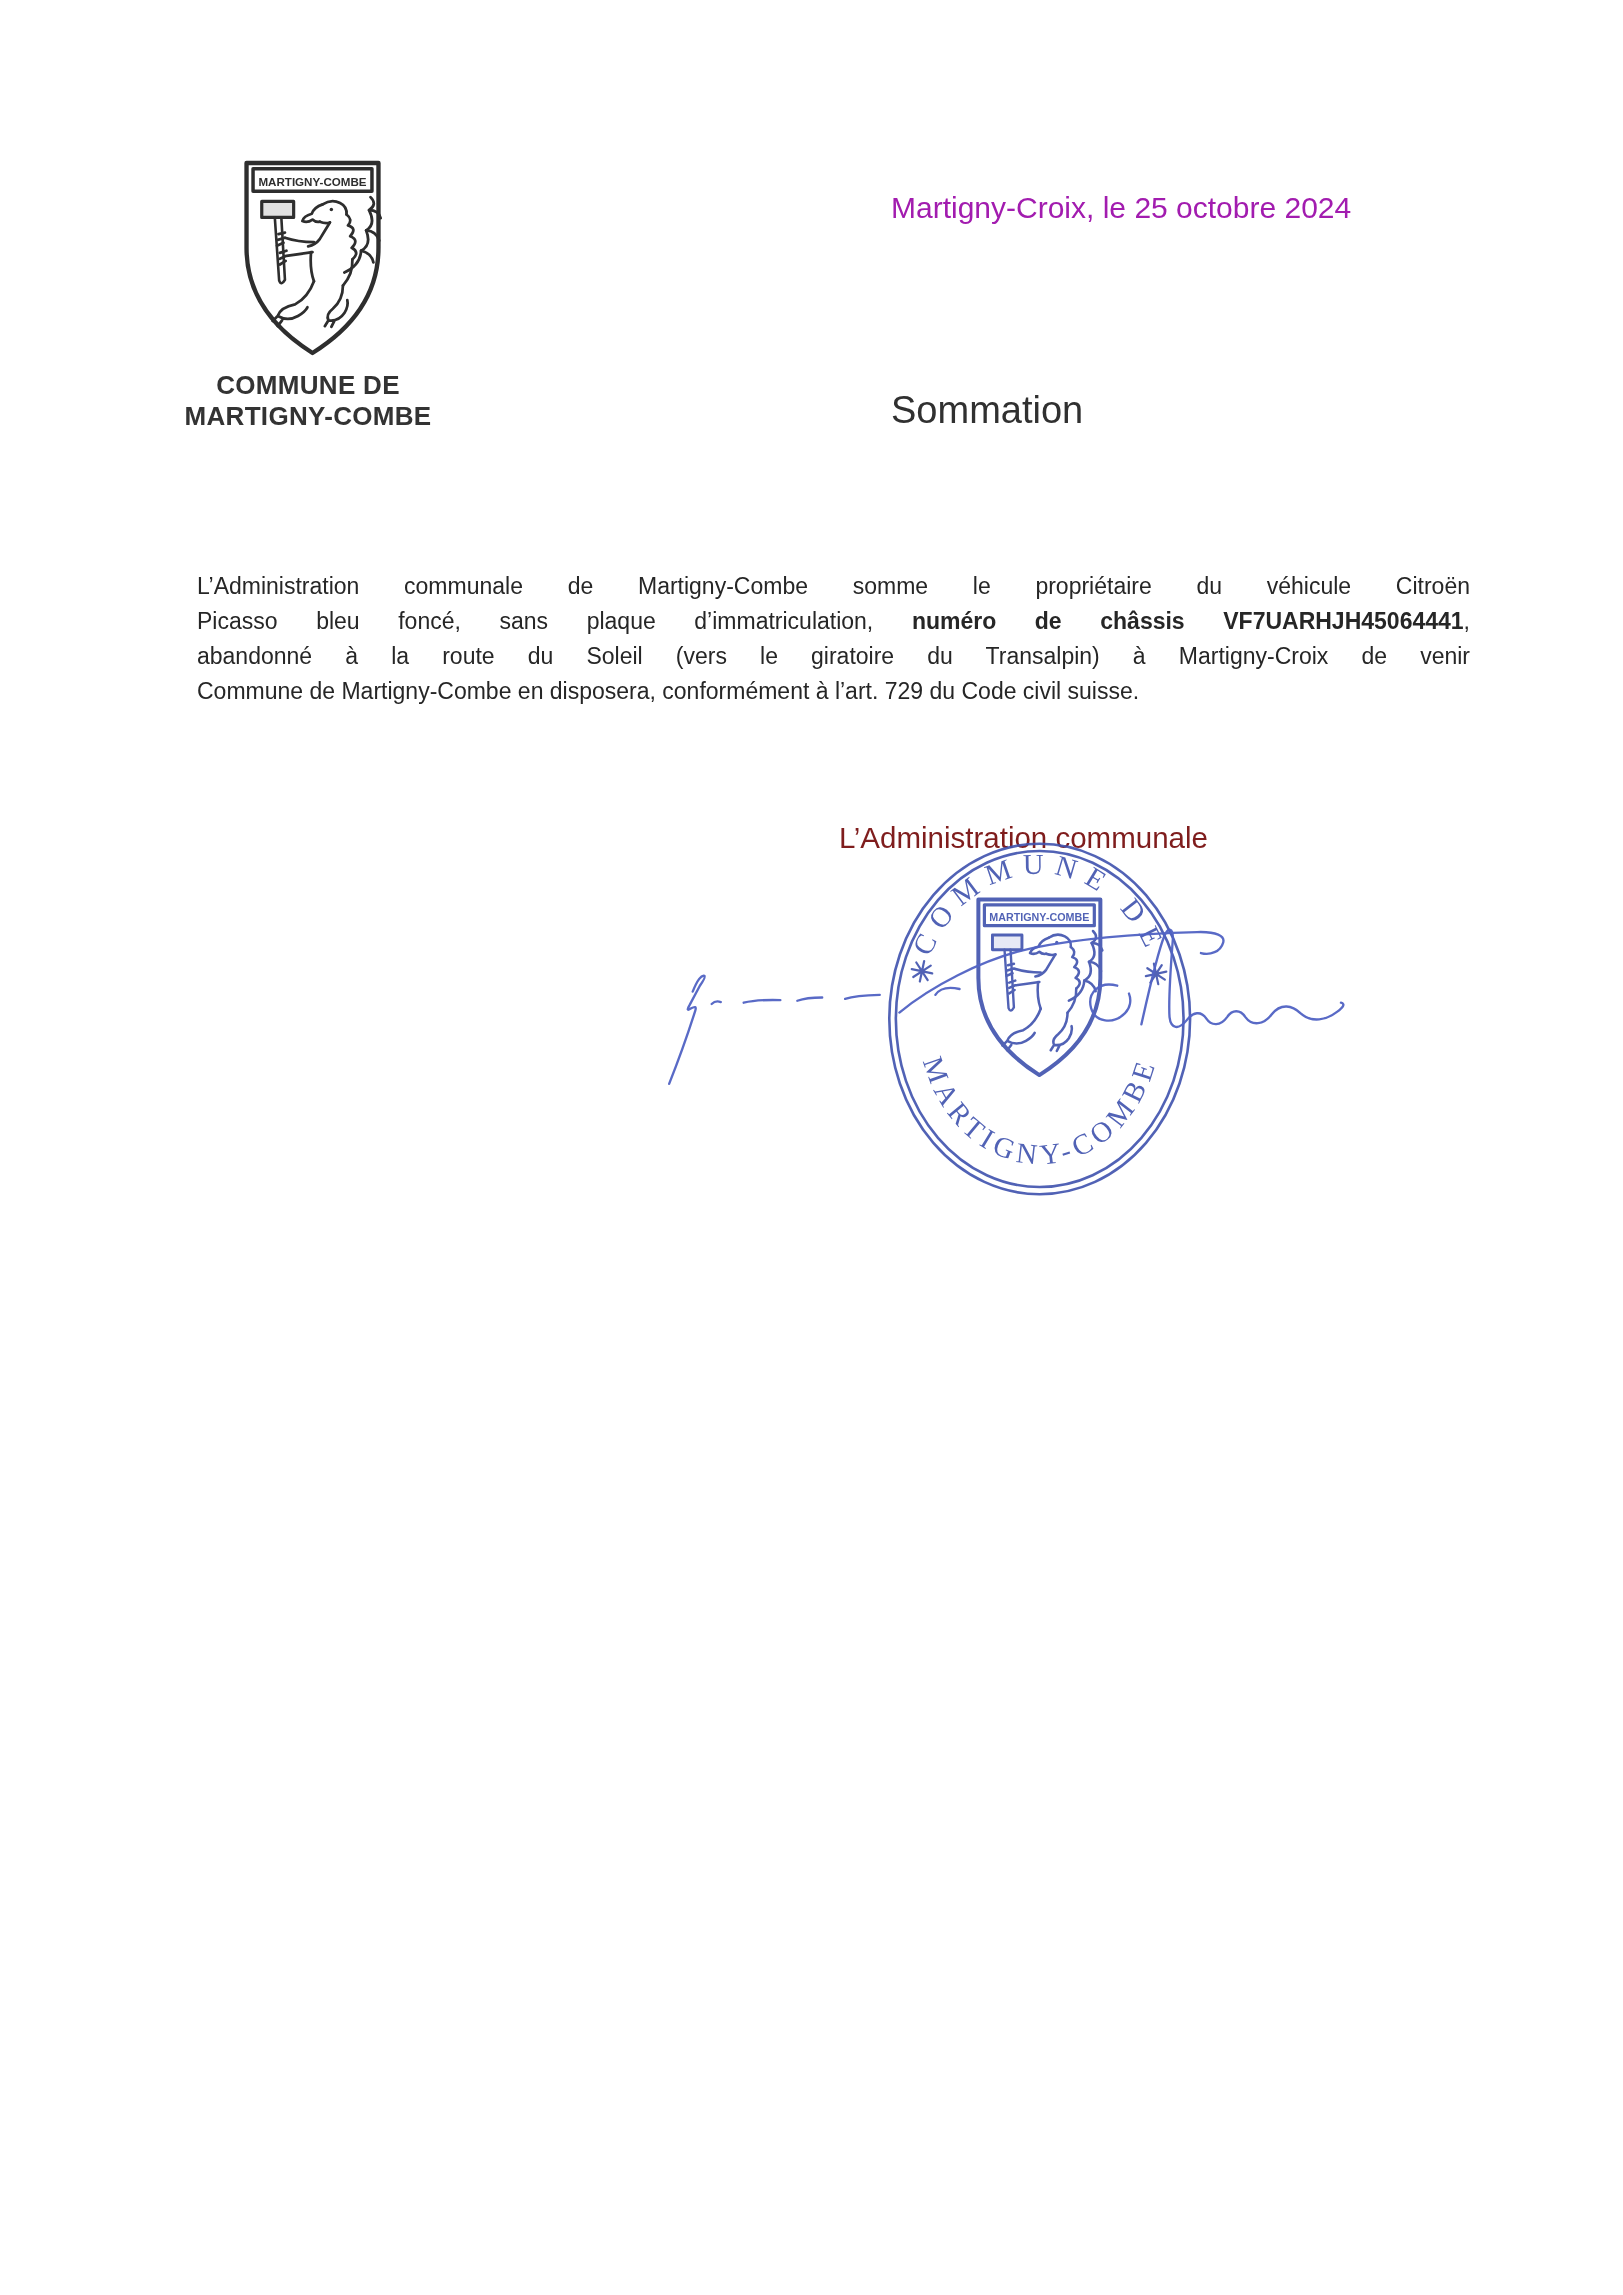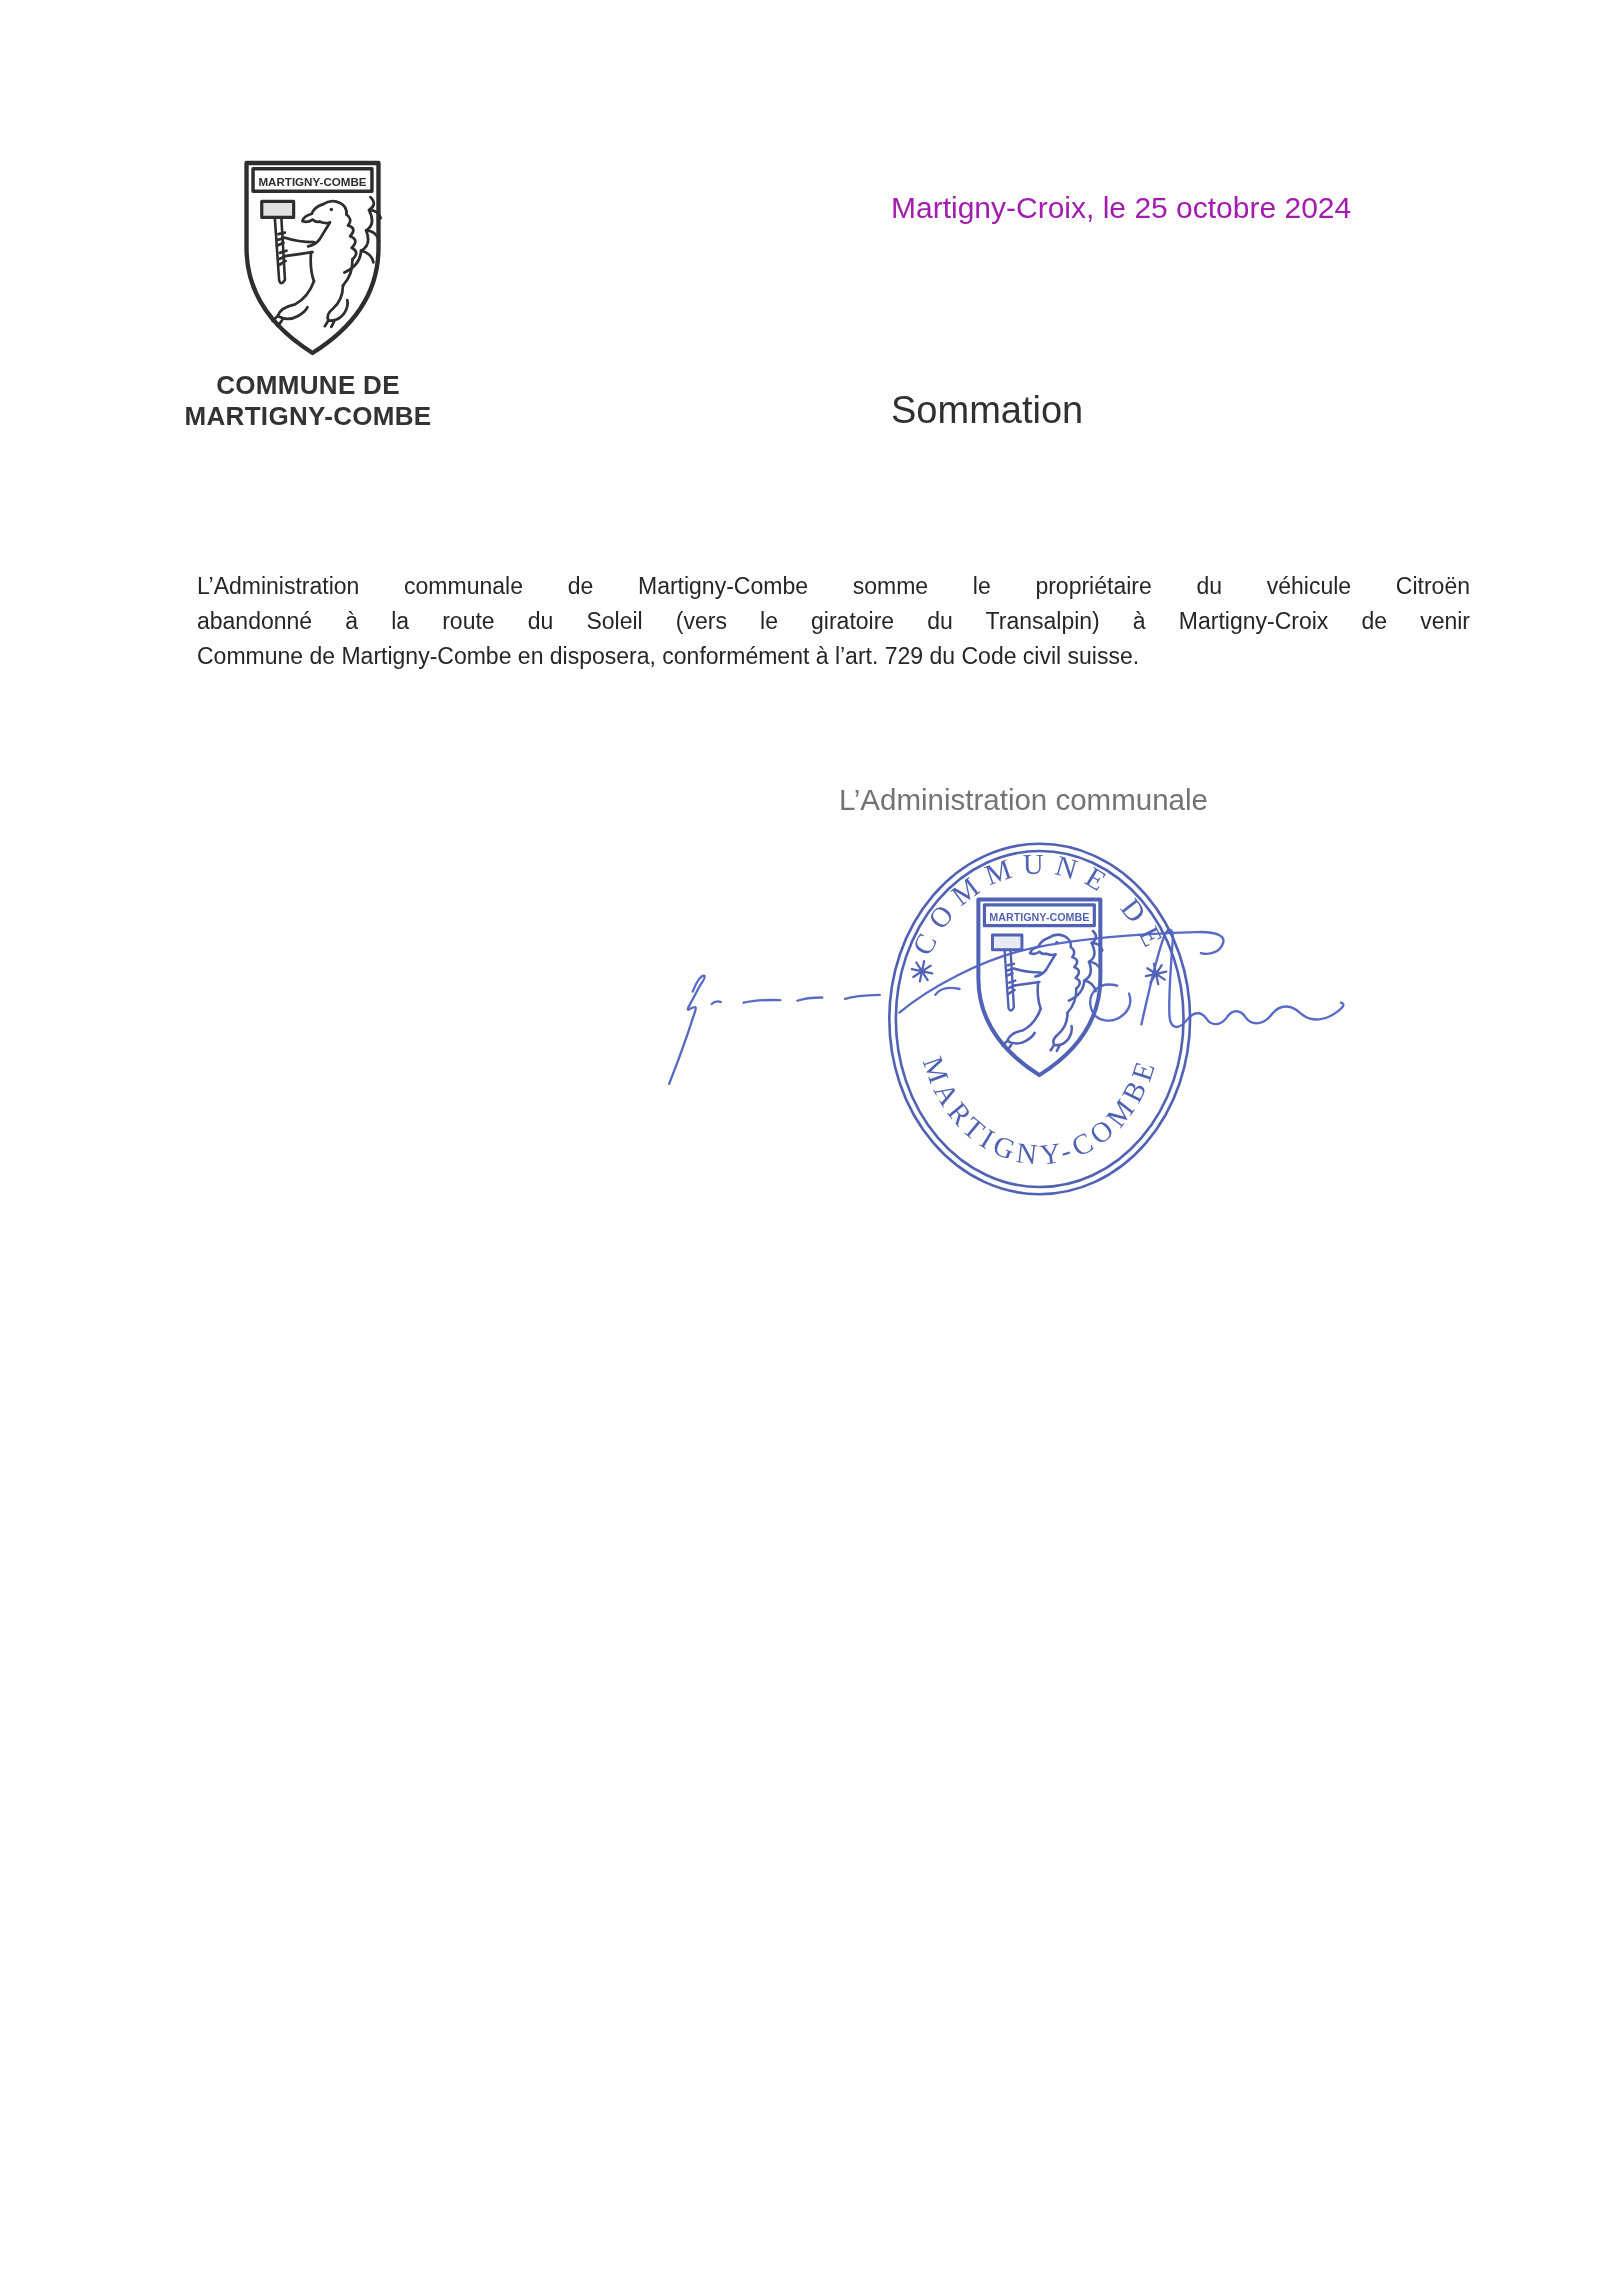--- a/index.html
+++ b/index.html
@@ -59,24 +59,24 @@
   }
   .body-text .line { white-space: normal; }
   .body-text .line.justify {
     text-align: justify;
     text-align-last: justify;
   }
   .b { font-weight: bold; }
   
   .sig-label {
     position: absolute;
-    left: 839px; top: 783px;
+    left: 839px; top: 821px;
     font-size: 29.5px;
     line-height: 34px;
-    color: #737373;
+    color: #7f1d1d;
   }
   .stamp {
     position: absolute;
     left: 871px; top: 826px;
     width: 340px; height: 386px;
     color: #3f52ae;
     opacity: 0.9;
   }
   .stamp-serif { font-family: "Liberation Serif", serif; }
   .signature {
@@ -138,20 +138,21 @@
     <div>COMMUNE DE</div>
     <div>MARTIGNY-COMBE</div>
   </div>
 
   <div class="date-line">Martigny-Croix, le 25 octobre 2024</div>
 
   <h1 class="title">Sommation</h1>
 
   <div class="body-text">
     <div class="line justify">L’Administration communale de Martigny-Combe somme le propriétaire du véhicule Citroën</div>
+    <div class="line justify"><span>Picasso bleu foncé, sans plaque d’immatriculation, </span><span class="b">numéro de châssis VF7UARHJH45064441</span><span>,</span></div>
     <div class="line justify">abandonné à la route du Soleil (vers le giratoire du Transalpin) à Martigny-Croix de venir</div>
     <div class="line">Commune de Martigny-Combe en disposera, conformément à l’art. 729 du Code civil suisse.</div>
   </div>
 
   <div class="sig-label">L’Administration communale</div>
 
   <svg class="stamp" viewBox="0 0 520 590">
     <g fill="none" stroke="currentColor">
       <ellipse cx="258" cy="295" rx="230" ry="268" stroke-width="4"></ellipse>
       <ellipse cx="258" cy="295" rx="220" ry="257" stroke-width="4"></ellipse>

